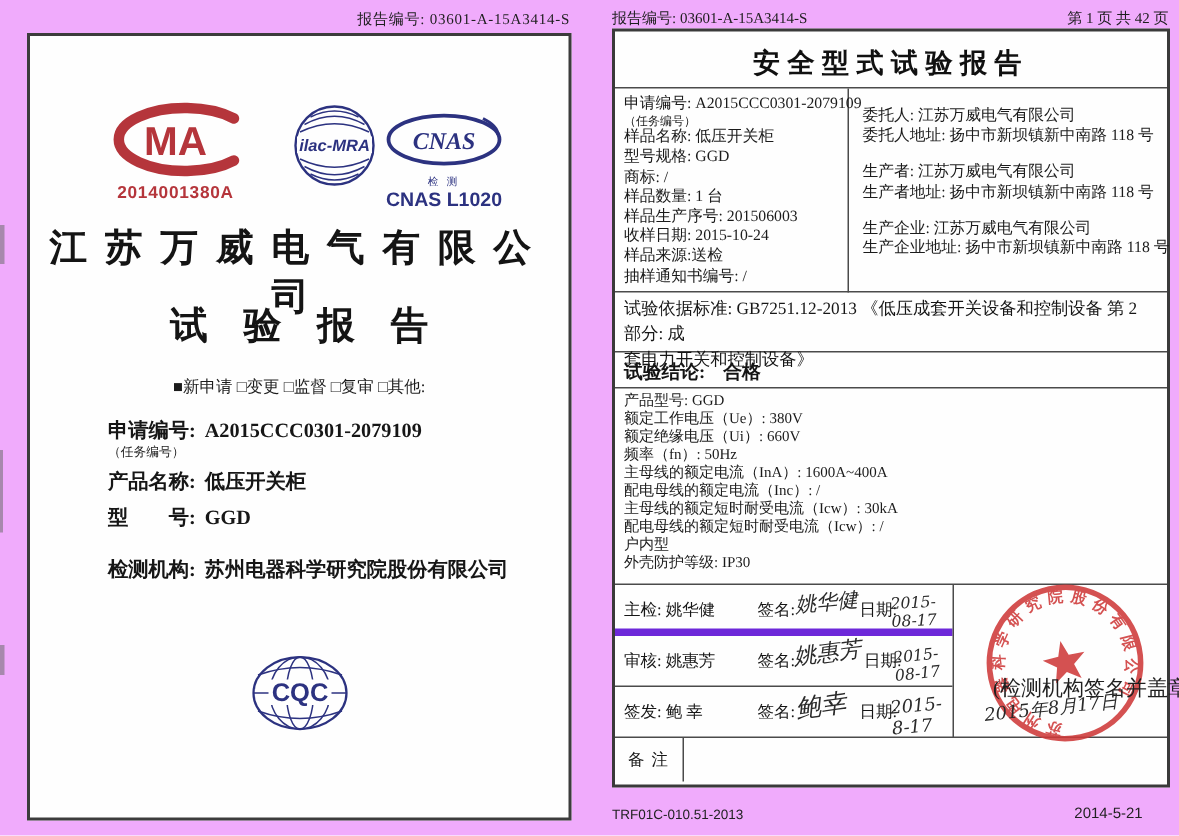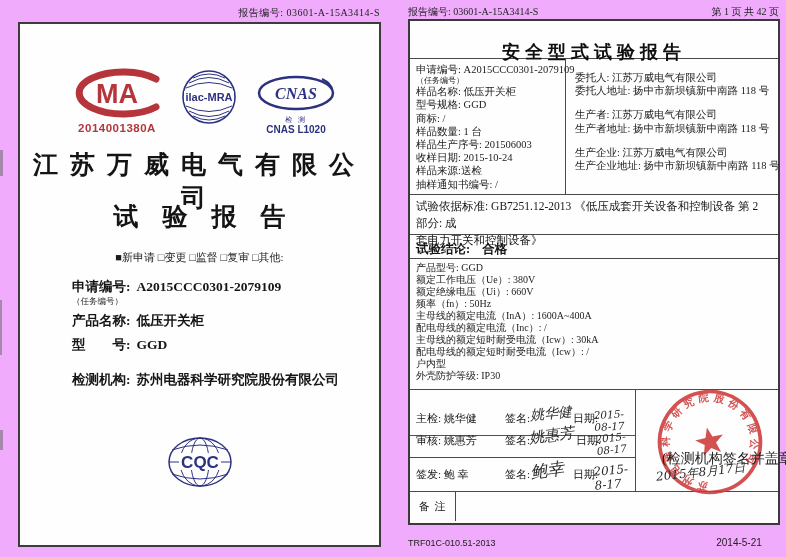--- a/index.html
+++ b/index.html
@@ -7,21 +7,21 @@
     position:relative;width:786px;height:557px;background:#f0abfc;overflow:hidden;
     font-family:"Liberation Serif","DejaVu Serif",serif;color:#242424;
   }
   .abs{position:absolute;}
   
   .lp-header{font-size:10px;letter-spacing:.5px;text-align:right;color:#1e1e1e;}
   .lp-box{border:2px solid #3c3c3c;background:#fefefe;}
   .cma-num{color:#b5353b;font-size:11.5px;font-weight:bold;text-align:center;letter-spacing:.5px;
            font-family:"Liberation Sans","DejaVu Sans",sans-serif;}
   .cnas-cap{color:#2c3280;font-size:7px;letter-spacing:2px;text-align:center;line-height:8px;}
-  .cnas-code{color:#2c3280;font-size:10px;font-weight:bold;text-align:center;
+  .cnas-code{color:#2c3280;font-size:13px;font-weight:bold;text-align:center;
              font-family:"Liberation Sans","DejaVu Sans",sans-serif;}
   .lp-title1{font-size:25px;font-weight:600;letter-spacing:12px;text-align:center;color:#141414;}
   .lp-title2{font-size:25px;font-weight:600;letter-spacing:24px;text-align:center;color:#141414;}
   .lp-check{font-size:11px;text-align:center;color:#1c1c1c;}
   .lp-field{font-size:13.5px;font-weight:600;color:#161616;}
   .lp-field .val{margin-left:6px;font-weight:600;}
   .lp-note{font-size:8.5px;color:#222;}
   
   .rp-header{font-size:10px;color:#1e1e1e;display:flex;justify-content:space-between;}
   .rp-table{border:2px solid #3a3a3a;background:#fefefe;}
@@ -57,21 +57,21 @@
   <div class="abs lp-box" style="left:18px;top:22px;width:359px;height:521px;">
 
     <div class="abs" style="left:48px;top:44px;width:98px;">
       <svg width="98" height="50" viewBox="0 0 98 50">
         <path d="M88,11 A44,21 0 1 0 88,39" fill="none" stroke="#b5353b" stroke-width="7" stroke-linecap="round"></path>
         <text x="49" y="35" text-anchor="middle" font-size="27" font-weight="bold" fill="#b5353b" font-family="Liberation Sans, DejaVu Sans, sans-serif">MA</text>
       </svg>
       <div class="cma-num">2014001380A</div>
     </div>
 
-    <div class="abs" style="left:160px;top:44px;">
+    <div class="abs" style="left:174px;top:44px;font-style:italic;">
       <svg width="58" height="58" viewBox="0 0 58 58">
         <circle cx="29" cy="29" r="26" fill="none" stroke="#2c3280" stroke-width="1.6"></circle>
         <path d="M9,15 Q29,4 49,15" fill="none" stroke="#2c3280" stroke-width="1"></path>
         <path d="M6,20 Q29,9 52,20" fill="none" stroke="#2c3280" stroke-width="1"></path>
         <path d="M13,10 Q29,2 45,10" fill="none" stroke="#2c3280" stroke-width="1"></path>
         <path d="M9,43 Q29,54 49,43" fill="none" stroke="#2c3280" stroke-width="1"></path>
         <path d="M6,38 Q29,49 52,38" fill="none" stroke="#2c3280" stroke-width="1"></path>
         <path d="M13,48 Q29,56 45,48" fill="none" stroke="#2c3280" stroke-width="1"></path>
         <rect x="4" y="23" width="50" height="11" fill="#fefefe"></rect>
         <text x="29" y="32.5" text-anchor="middle" font-size="11" font-weight="bold" fill="#2c3280" font-family="Liberation Sans, DejaVu Sans, sans-serif">ilac-MRA</text>
@@ -125,21 +125,21 @@
     <span>
       <span>报告编号:</span>
       <span>03601-A-15A3414-S</span>
     </span>
     <span>第 1 页 共 42 页</span>
   </div>
 
   <div class="abs rp-table" style="left:408px;top:19px;width:368px;height:502px;">
 
     <div class="rp-row" style="top:0;height:38px;">
-      <div class="rp-title" style="margin-top:19px;">安全型式试验报告</div>
+      <div class="rp-title" style="margin-top:9px;">安全型式试验报告</div>
     </div>
 
     <div class="rp-row" style="top:38px;height:136px;">
       <div class="abs" style="left:0;top:0;width:156px;height:136px;border-right:1px solid #4a4a4a;padding:4px 0 0 6px;box-sizing:border-box;">
         <div class="cellline">申请编号: A2015CCC0301-2079109</div>
         <div class="cellline" style="font-size:8px;line-height:9px;">（任务编号）</div>
         <div class="cellline">样品名称: 低压开关柜</div>
         <div class="cellline">型号规格: GGD</div>
         <div class="cellline">商标: /</div>
         <div class="cellline">样品数量: 1 台</div>
@@ -182,21 +182,21 @@
       <div class="cellsm">主母线的额定电流（InA）: 1600A~400A</div>
       <div class="cellsm">配电母线的额定电流（Inc）: /</div>
       <div class="cellsm">主母线的额定短时耐受电流（Icw）: 30kA</div>
       <div class="cellsm">配电母线的额定短时耐受电流（Icw）: /</div>
       <div class="cellsm">户内型</div>
       <div class="cellsm">外壳防护等级: IP30</div>
     </div>
 
     <div class="rp-row" style="top:369px;height:102px;border-bottom:1px solid #4a4a4a;">
 
-      <div class="abs" style="left:0;top:12px;width:225px;height:34px;border-bottom:1px solid #6d28d9;box-sizing:border-box;text-decoration:underline;">
+      <div class="abs" style="left:0;top:0;width:225px;height:34px;border-bottom:5px solid #6d28d9;box-sizing:border-box;text-decoration:underline;">
         <span class="abs sigrole" style="left:6px;top:9px;">主检: 姚华健</span>
         <span class="abs sigrole" style="left:95px;top:9px;">签名:</span>
         <span class="abs hand" style="left:120px;top:3px;font-size:14px;transform:rotate(-5deg);">姚华健</span>
         <span class="abs sigrole" style="left:163px;top:9px;">日期:</span>
         <span class="abs hand" style="left:184px;top:6px;font-size:10.5px;transform:rotate(-3deg);">2015-08-17</span>
       </div>
 
       <div class="abs" style="left:0;top:34px;width:225px;height:34px;border-bottom:1px solid #4a4a4a;box-sizing:border-box;">
         <span class="abs sigrole" style="left:6px;top:9px;">审核: 姚惠芳</span>
         <span class="abs sigrole" style="left:95px;top:9px;">签名:</span>

